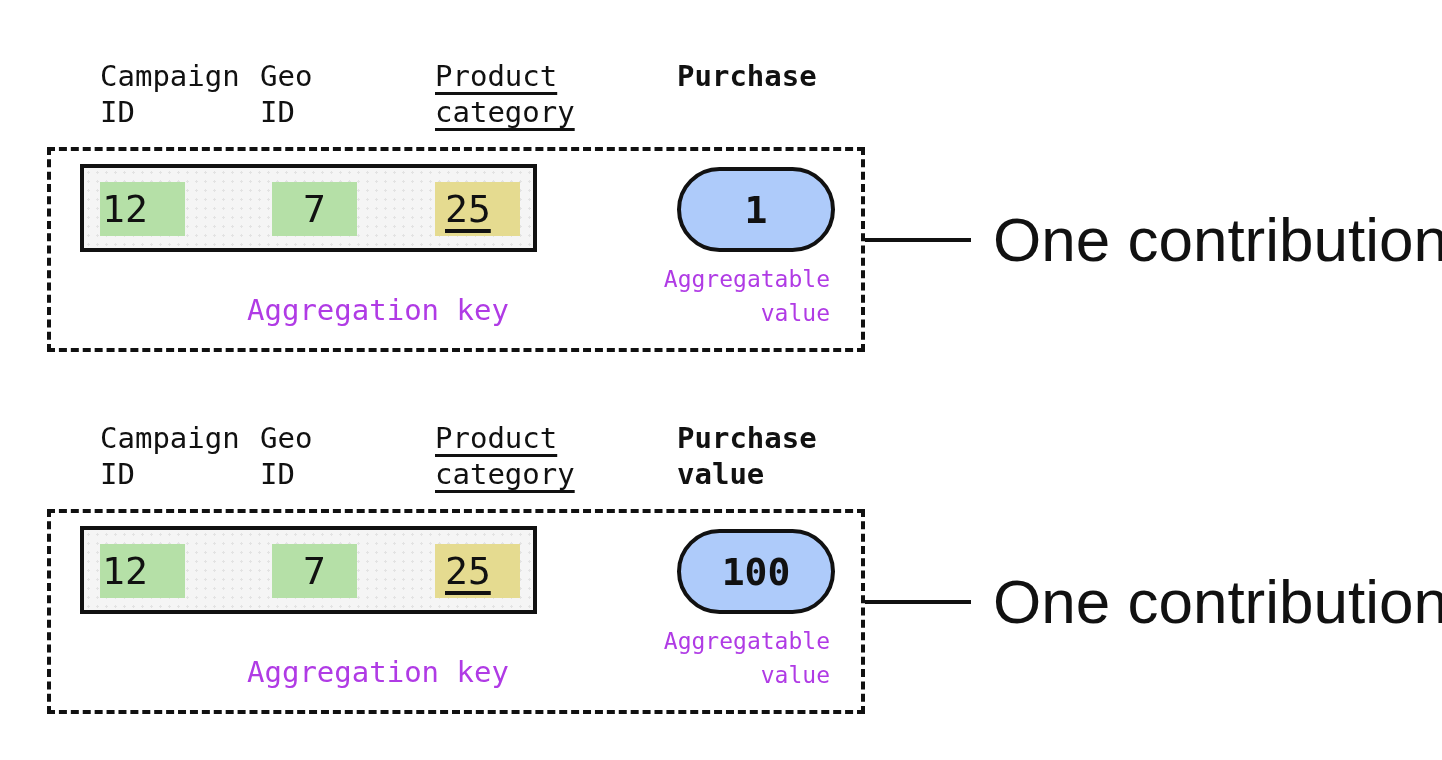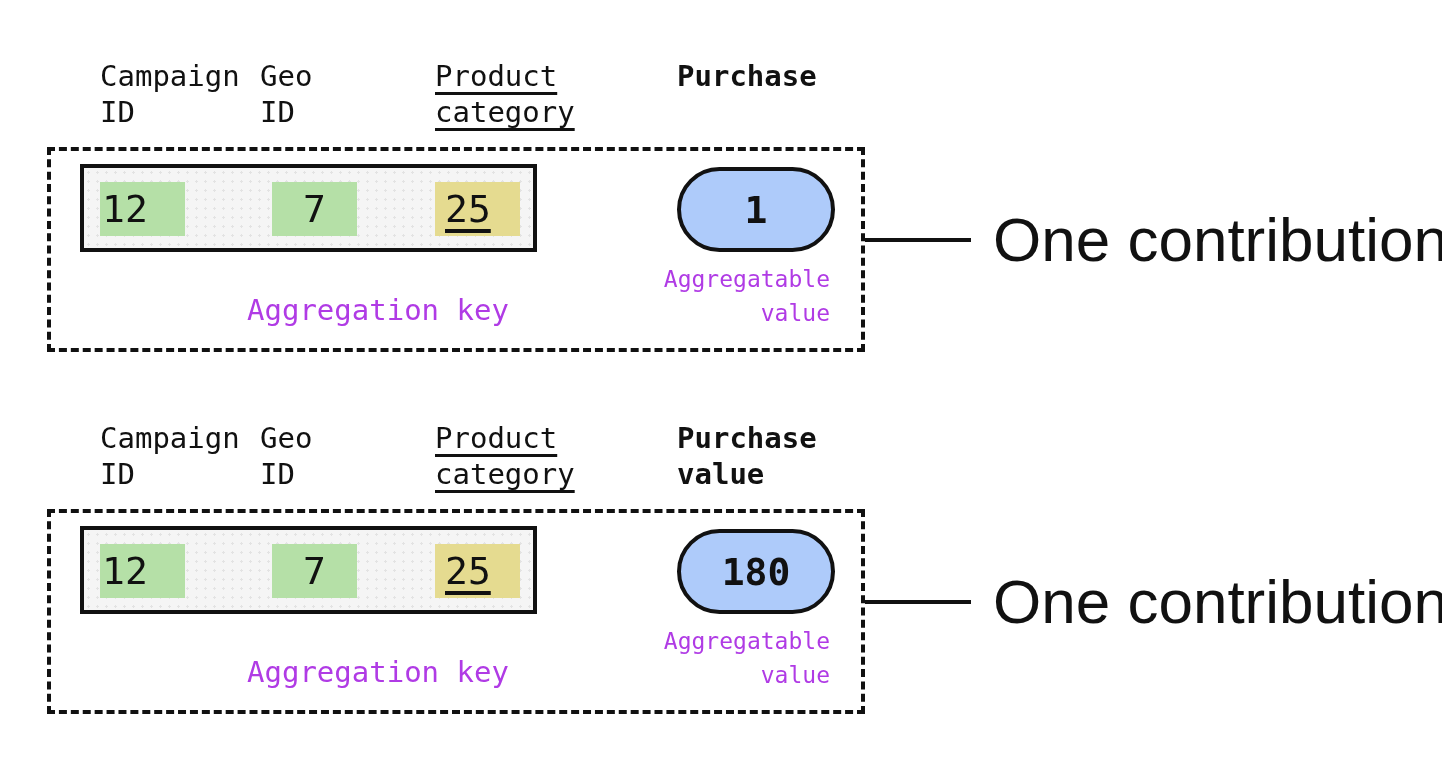--- a/index.html
+++ b/index.html
@@ -175,21 +175,21 @@
     <div class="dashed-box"></div>
 
     <div class="row-box"></div>
     <div class="cell green c-campaign">12</div>
     <div class="cell green c-geo">7</div>
     <div class="cell yellow c-product">
       <span class="uval">25</span>
     </div>
 
     <div class="pill">
-      <span>180</span>
+      <span>100</span>
     </div>
 
     <div class="agg-key">Aggregation key</div>
     <div class="agg-val">
       <span class="hline">Aggregatable</span>
       <span class="hline">value</span>
     </div>
 
     <div class="connector"></div>
     <div class="callout">One contribution</div>

